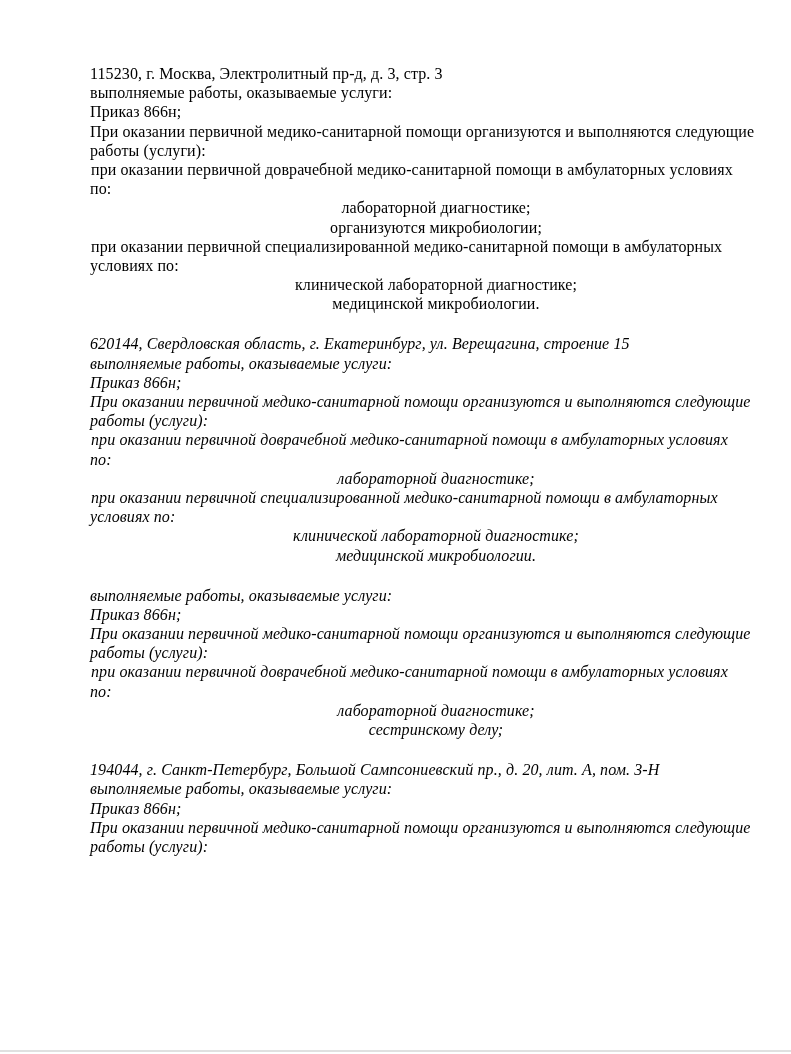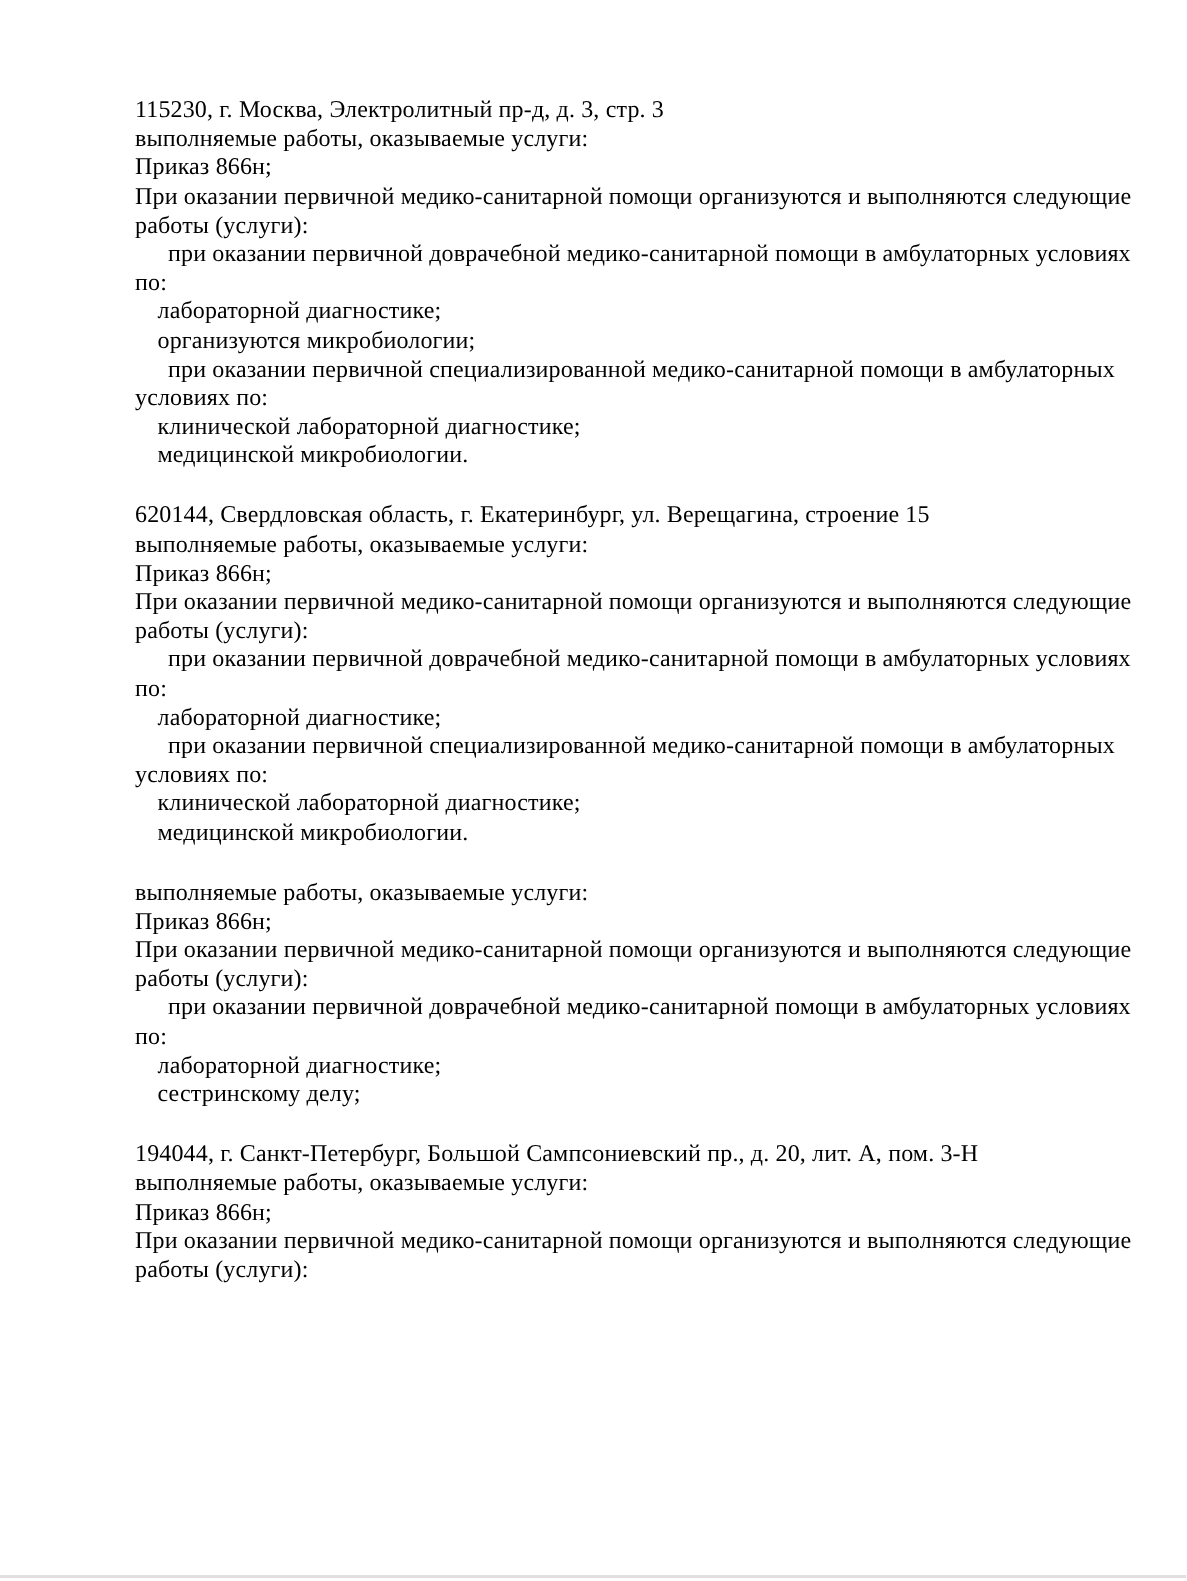--- a/index.html
+++ b/index.html
@@ -13,30 +13,31 @@
     color: #000000;
   }
   .document {
     position: relative;
     width: 791px;
     height: 754px;
     padding: 64px 40px 0 90px;
   }
   .location-block + .location-block {
     margin-top: 21px;
+    font-style: italic;
   }
   .line {
     line-height: 19.2px;
     height: 19.2px;
     white-space: nowrap;
     letter-spacing: 0.1px;
   }
   .indent-0 { margin-left: 0; }
-  .indent-1 { margin-left: 22px; }
-  .indent-2 { margin-left: 15px; }
+  .indent-1 { margin-left: 1px; }
+  .indent-2 { margin-left: 31px; text-align: center; }
   .bottom-divider {
     position: absolute;
     left: 0;
     top: 1050px;
     width: 791px;
     height: 2px;
   }
 </style>
 </head>
 <body style="background: rgb(255, 255, 255); color: rgb(0, 0, 0);">

